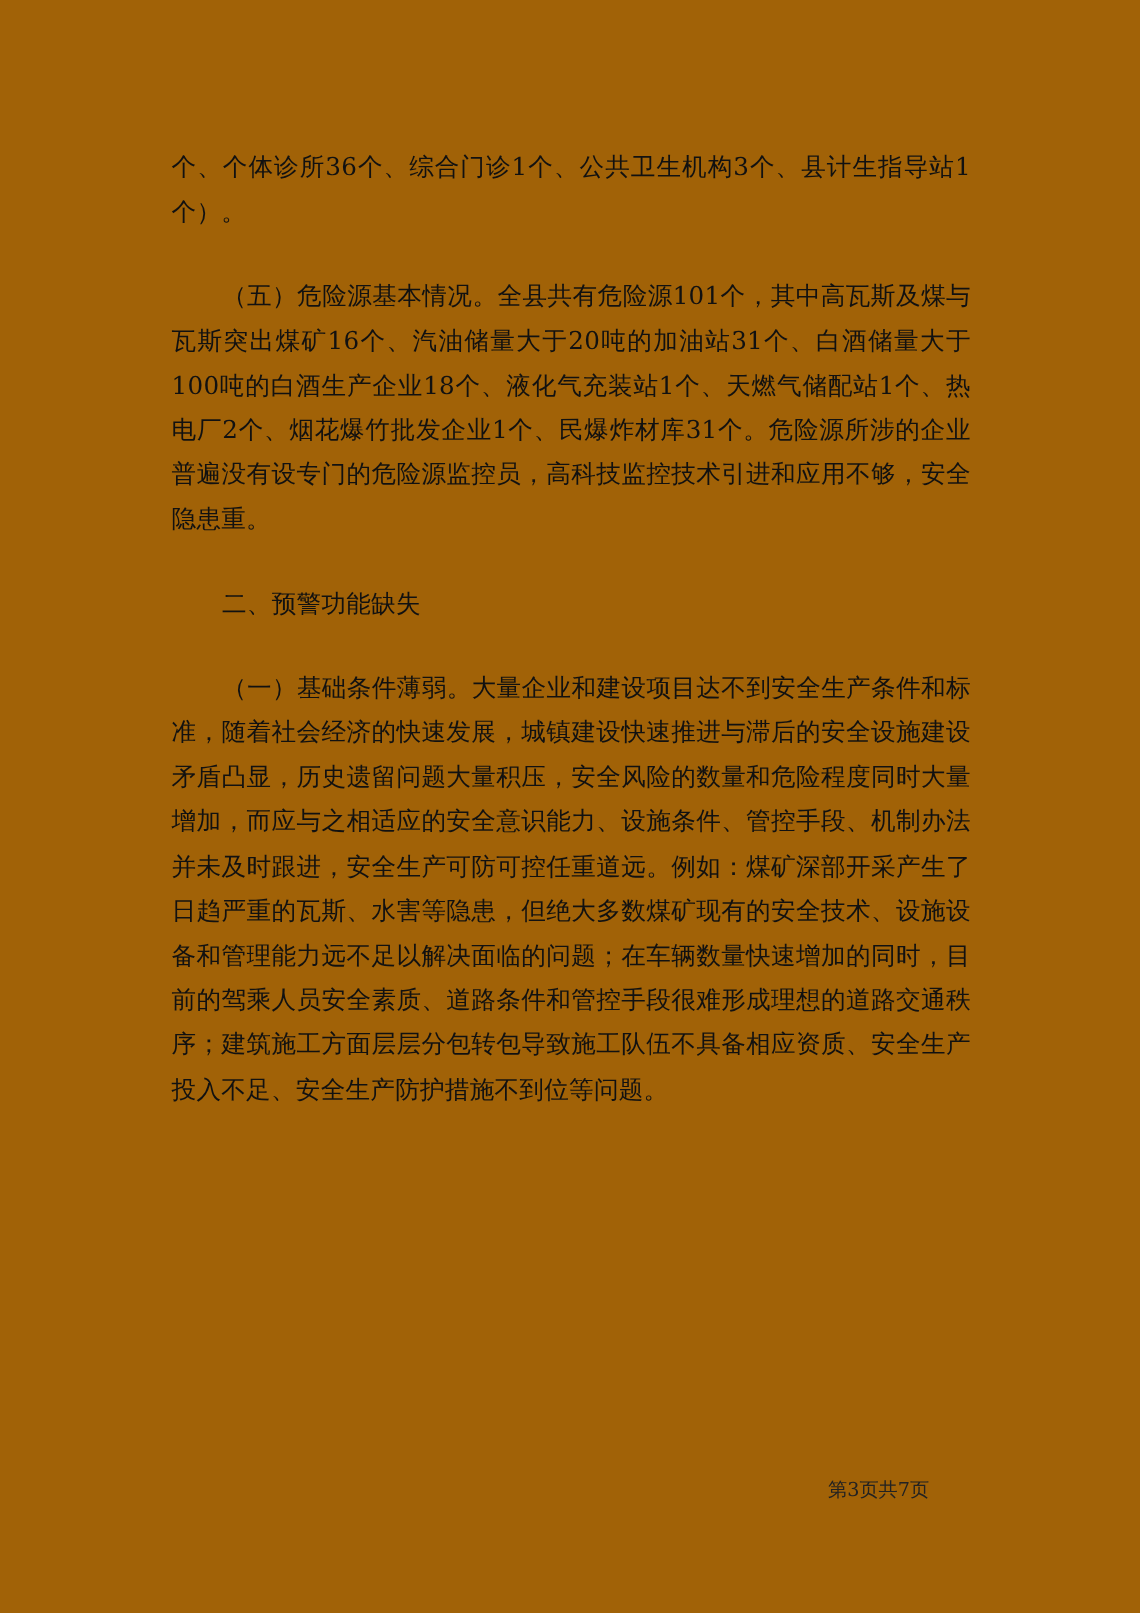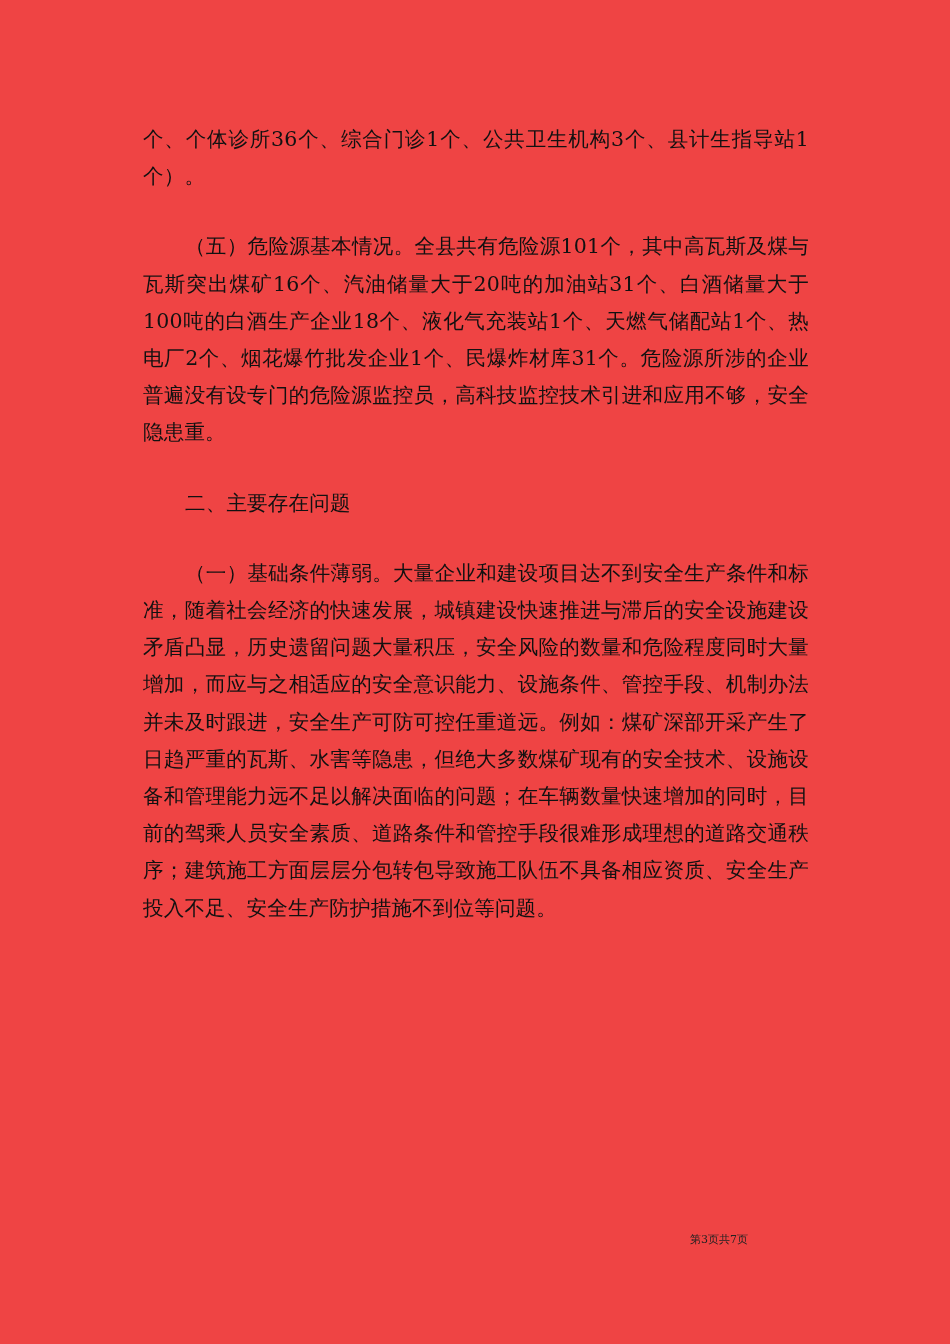--- a/index.html
+++ b/index.html
@@ -1,29 +1,29 @@
 <!DOCTYPE html>
 <html><head>
 <meta charset="utf-8">
 <style>
   html, body { margin:0; padding:0; background:#ffffff; }
   body { width:950px; height:1344px; position:relative; overflow:hidden; }
-  .page { position:absolute; left:0; top:0; width:950px; height:1344px; background:#ef4444; }
+  .page { position:absolute; left:0; top:0; width:950px; height:1344px; background:#a16207; }
   .content { position:absolute; left:143px; top:121px; width:666px;
     font-family:"DejaVu Serif", "Liberation Serif", serif; font-size:20.5px; color:#111;
     line-height:37.2px; }
   .content p { margin:0; text-align:justify; text-align-last:left; letter-spacing:0.2px; }
   .content p.indent { text-indent:42px;margin-top:33px; }
   .footer { position:absolute; left:690px; top:1232px; width:150px;
-    font-family:"DejaVu Serif", "Liberation Serif", serif; font-size:11px; color:#222; }
+    font-family:"DejaVu Serif", "Liberation Serif", serif; font-size:16px; color:#222; }
 </style>
 </head>
 <body>
 
 <div class="page">
   <div class="content">
     <p>个、个体诊所36个、综合门诊1个、公共卫生机构3个、县计生指导站1个）。</p>
     <p class="indent">（五）危险源基本情况。全县共有危险源101个，其中高瓦斯及煤与瓦斯突出煤矿16个、汽油储量大于20吨的加油站31个、白酒储量大于100吨的白酒生产企业18个、液化气充装站1个、天燃气储配站1个、热电厂2个、烟花爆竹批发企业1个、民爆炸材库31个。危险源所涉的企业普遍没有设专门的危险源监控员，高科技监控技术引进和应用不够，安全隐患重。</p>
-    <p class="indent">二、主要存在问题</p>
+    <p class="indent">二、预警功能缺失</p>
     <p class="indent">（一）基础条件薄弱。大量企业和建设项目达不到安全生产条件和标准，随着社会经济的快速发展，城镇建设快速推进与滞后的安全设施建设矛盾凸显，历史遗留问题大量积压，安全风险的数量和危险程度同时大量增加，而应与之相适应的安全意识能力、设施条件、管控手段、机制办法并未及时跟进，安全生产可防可控任重道远。例如：煤矿深部开采产生了日趋严重的瓦斯、水害等隐患，但绝大多数煤矿现有的安全技术、设施设备和管理能力远不足以解决面临的问题；在车辆数量快速增加的同时，目前的驾乘人员安全素质、道路条件和管控手段很难形成理想的道路交通秩序；建筑施工方面层层分包转包导致施工队伍不具备相应资质、安全生产投入不足、安全生产防护措施不到位等问题。</p>
   </div>
   <div class="footer">第3页共7页</div>
 </div>
 
 </body></html>

